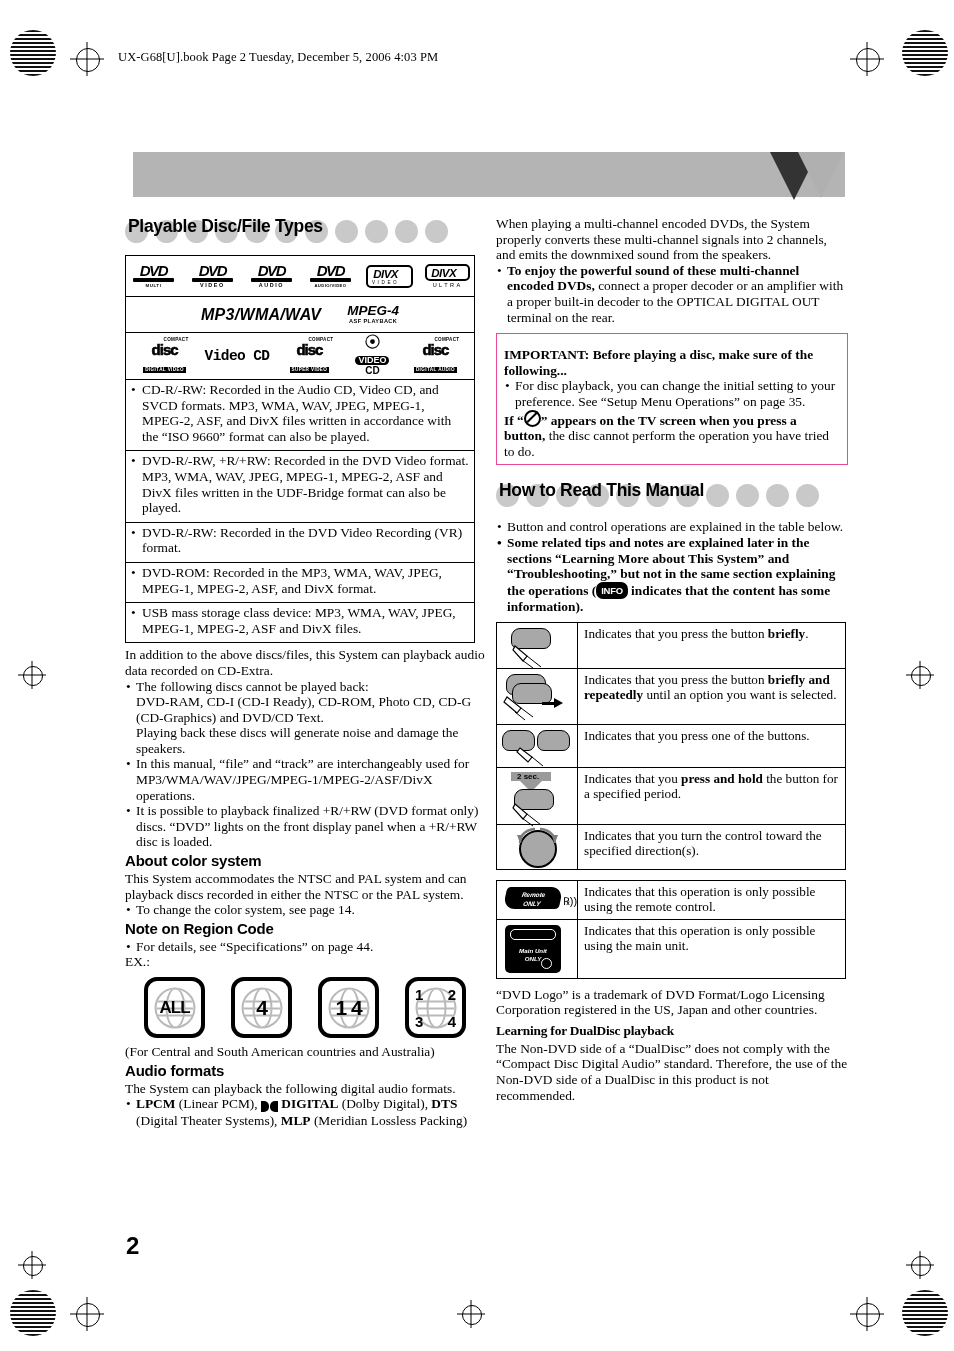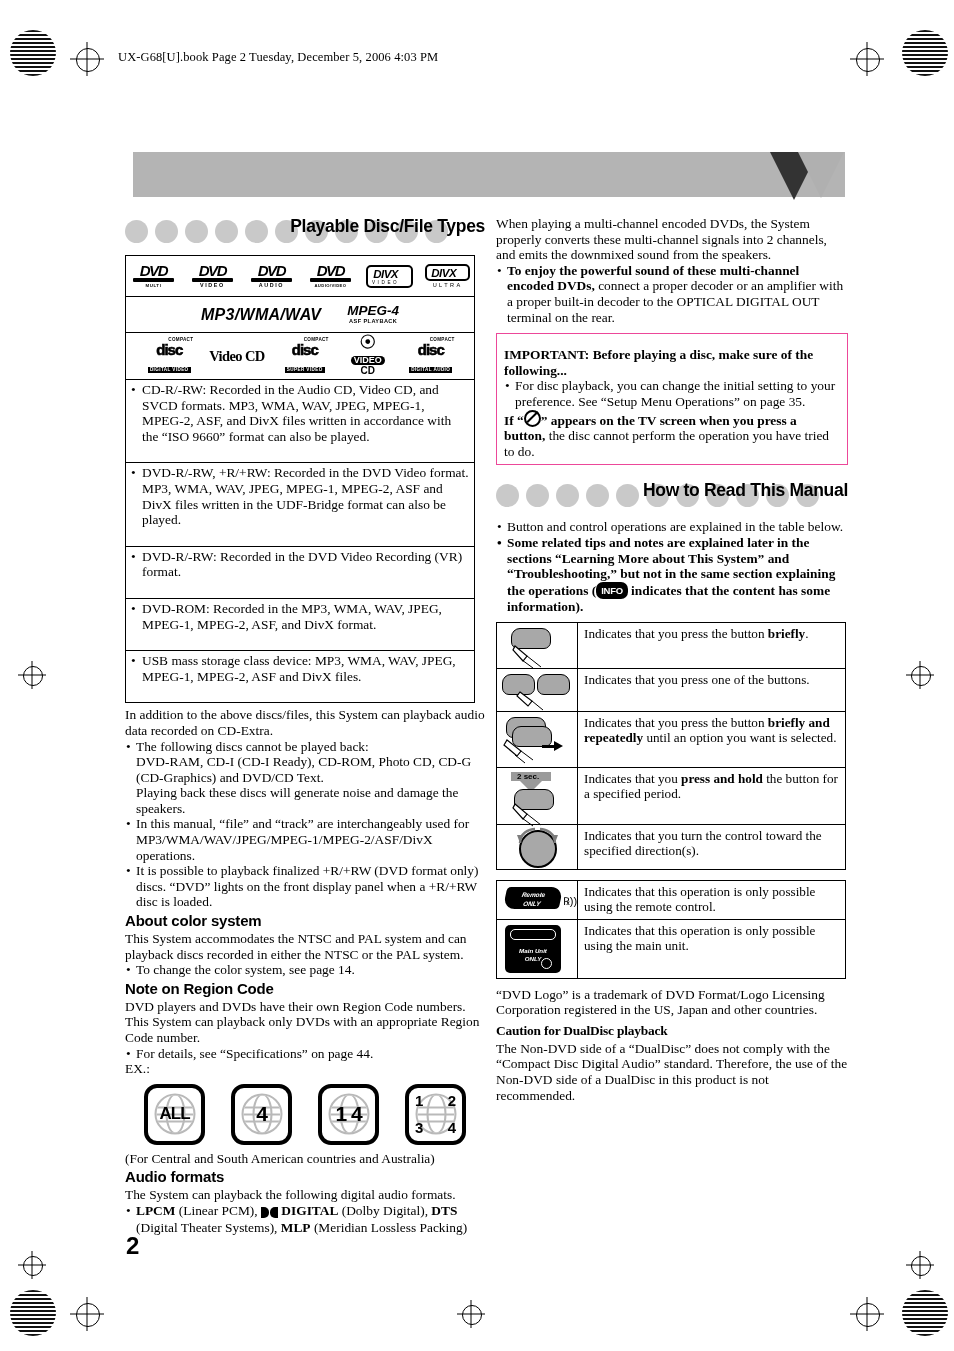--- a/index.html
+++ b/index.html
@@ -26,21 +26,21 @@
       border-top:48px solid #333333;}
   .banner-tri-light{position:absolute;left:798px;top:152px;width:0;height:0;
       border-left:23px solid transparent;border-right:23px solid transparent;
       border-top:46px solid #b0b0b0;}
 
   
   .colL{position:absolute;left:125px;top:216px;width:360px;}
   .colR{position:absolute;left:496px;top:216px;width:352px;}
 
   
-  .sechead{position:relative;height:30px;margin-bottom:9px;text-align:right;}
+  .sechead{position:relative;height:30px;margin-bottom:9px;}
   .sechead .bubbles{position:absolute;left:0;top:4px;height:23px;display:flex;gap:7px;}
   .sechead .bubbles i{display:block;width:23px;height:23px;border-radius:50%;background:#c9c9c9;}
   .sechead .htxt{position:relative;z-index:2;font-family:"Liberation Sans",sans-serif;
      font-weight:bold;font-size:17.5px;letter-spacing:-0.3px;display:inline-block;
      padding-left:3px;}
 
   .subhead{font-family:"Liberation Sans",sans-serif;font-weight:bold;font-size:15px;
      margin:2px 0 2px 0;letter-spacing:-0.2px;}
 
   
@@ -82,30 +82,30 @@
 
   
   .cdlogo{text-align:center;width:52px;}
   .cdlogo .cap{font-family:"Liberation Sans",sans-serif;font-weight:bold;font-size:4.6px;
       letter-spacing:.3px;line-height:5px;text-align:right;padding-right:2px;}
   .cdlogo .disc{font-family:"Liberation Sans",sans-serif;font-weight:bold;font-size:15px;
       letter-spacing:-1px;line-height:15px;
       -webkit-text-stroke:0.6px #000;}
   .cdlogo .foot{font-family:"Liberation Sans",sans-serif;font-weight:bold;font-size:4.6px;
       background:#000;color:#fff;display:inline-block;padding:0 2px;letter-spacing:.4px;line-height:6px;}
-  .vcdtxt{font-family:Liberation Serif, serif;font-weight:bold;font-size:14.5px;letter-spacing:-0.6px;}
+  .vcdtxt{font-family:Liberation Mono, monospace;font-weight:bold;font-size:14.5px;letter-spacing:-0.6px;}
   .vcdswirl{width:46px;text-align:center;line-height:1;}
   .vcdswirl .sw{font-size:17px;line-height:14px;}
   .vcdswirl .v{background:#000;color:#fff;font-family:"Liberation Sans",sans-serif;
       font-weight:bold;font-size:9px;border-radius:8px;padding:0 3px;display:inline-block;}
   .vcdswirl .c{font-family:"Liberation Sans",sans-serif;font-weight:bold;font-size:10px;}
 
   
   .desctbl{border:1px solid #000;border-top:none;width:348px;}
-  .desctbl .row{border-bottom:1px solid #000;padding:2px 5px 18px 5px;}
+  .desctbl .row{border-bottom:1px solid #000;padding:2px 5px 6px 5px;}
   .desctbl .row:last-child{border-bottom:none;}
   .desctbl .row p{font-size:13.4px;line-height:15.6px;margin:0;padding-left:11px;position:relative;}
   .desctbl .row p::before{content:"\2022";position:absolute;left:0;top:0;}
 
   
   .regions{display:flex;gap:26px;justify-content:center;margin:7px 0 6px 0;}
   .rcode{width:53px;height:53px;border:4px solid #000;border-radius:13px;
       position:relative;background:#fff;display:flex;align-items:center;justify-content:center;}
   .globe{position:absolute;left:50%;top:50%;transform:translate(-50%,-50%);
       width:37px;height:37px;border:2px solid #b9b9b9;border-radius:50%;overflow:hidden;}
@@ -327,21 +327,20 @@
     <li>It is possible to playback finalized +R/+RW (DVD format only) discs. “DVD” lights on the front display panel when a +R/+RW disc is loaded.</li>
   </ul>
 
   <div class="subhead">About color system</div>
   <p class="t">This System accommodates the NTSC and PAL system and can playback discs recorded in either the NTSC or the PAL system.</p>
   <ul class="b">
     <li>To change the color system, see page 14.</li>
   </ul>
 
   <div class="subhead">Note on Region Code</div>
-  <p class="t">DVD players and DVDs have their own Region Code numbers. This System can playback only DVDs with an appropriate Region Code number.</p>
   <ul class="b">
     <li>For details, see “Specifications” on page 44.</li>
   </ul>
   <p class="t">EX.:</p>
 
   <div class="regions">
     <div class="rcode">
       <div class="globe">
           <i style="top:11px;"></i>
           <i style="top:18px;"></i>
@@ -437,35 +436,20 @@
           <div class="btnshape" style="left:14px;top:5px;"></div>
           <svg class="handSVG" style="left:14px;top:20px;" width="52" height="26" viewBox="0 0 52 26">
             <path d="M4 3 L16 13 L12 18 L2 7 Z" fill="#fff" stroke="#000" stroke-width="1.2"></path>
             <path d="M16 13 L30 24" stroke="#000" stroke-width="1" fill="none"></path>
             <path d="M11 17 L22 25" stroke="#000" stroke-width="1" fill="none"></path>
           </svg>
         </div>
       </td>
       <td class="tx">
         <span>Indicates that you press the button </span><span class="bold">briefly</span><span>.</span>
-      </td>
-    </tr>
-    <tr>
-      <td class="ic">
-        <div class="iconbox" style="height:42px;">
-          <div class="btnshape" style="left:5px;top:5px;width:31px;"></div>
-          <div class="btnshape" style="left:40px;top:5px;width:31px;"></div>
-          <svg class="handSVG" style="left:18px;top:20px;" width="48" height="24" viewBox="0 0 48 24">
-            <path d="M5 3 L17 12 L13 17 L2 7 Z" fill="#fff" stroke="#000" stroke-width="1.2"></path>
-            <path d="M17 12 L28 21" stroke="#000" stroke-width="1" fill="none"></path>
-          </svg>
-        </div>
-      </td>
-      <td class="tx">
-        <span>Indicates that you press one of the buttons.</span>
       </td>
     </tr>
     <tr>
       <td class="ic">
         <div class="iconbox" style="height:55px;">
           <div class="btnshape" style="left:9px;top:5px;"></div>
           <div class="btnshape" style="left:15px;top:14px;"></div>
           <svg class="handSVG" style="left:4px;top:24px;" width="56" height="30" viewBox="0 0 56 30">
             <path d="M6 4 L20 15 L16 20 L3 9 Z" fill="#fff" stroke="#000" stroke-width="1.2"></path>
             <path d="M20 15 L32 24" stroke="#000" stroke-width="1" fill="none"></path>
@@ -474,20 +458,35 @@
           <div class="arrowline" style="left:45px;top:33px;width:13px;"></div>
           <div class="arrowR" style="left:57px;top:29px;"></div>
         </div>
       </td>
       <td class="tx">
         <span>Indicates that you press the button </span><span class="bold">briefly and repeatedly</span><span> until an option you want is selected.</span>
       </td>
     </tr>
     <tr>
       <td class="ic">
+        <div class="iconbox" style="height:42px;">
+          <div class="btnshape" style="left:5px;top:5px;width:31px;"></div>
+          <div class="btnshape" style="left:40px;top:5px;width:31px;"></div>
+          <svg class="handSVG" style="left:18px;top:20px;" width="48" height="24" viewBox="0 0 48 24">
+            <path d="M5 3 L17 12 L13 17 L2 7 Z" fill="#fff" stroke="#000" stroke-width="1.2"></path>
+            <path d="M17 12 L28 21" stroke="#000" stroke-width="1" fill="none"></path>
+          </svg>
+        </div>
+      </td>
+      <td class="tx">
+        <span>Indicates that you press one of the buttons.</span>
+      </td>
+    </tr>
+    <tr>
+      <td class="ic">
         <div class="iconbox" style="height:56px;">
           <div class="graybar" style="left:14px;top:4px;width:40px;height:9px;"></div>
           <div class="downtri" style="left:23px;top:13px;"></div>
           <div class="secLbl" style="left:20px;top:4px;color:#000;">2 sec.</div>
           <div class="btnshape" style="left:17px;top:21px;"></div>
           <svg class="handSVG" style="left:14px;top:33px;" width="52" height="26" viewBox="0 0 52 26">
             <path d="M4 3 L16 13 L12 18 L2 7 Z" fill="#fff" stroke="#000" stroke-width="1.2"></path>
             <path d="M16 13 L30 24" stroke="#000" stroke-width="1" fill="none"></path>
             <path d="M11 17 L22 25" stroke="#000" stroke-width="1" fill="none"></path>
           </svg>
@@ -540,17 +539,17 @@
             <div class="dot"></div>
           </div>
         </div>
       </td>
       <td class="tx">Indicates that this operation is only possible using the main unit.</td>
     </tr>
   </tbody>
     </table>
 
   <p class="t" style="margin-top:8px;">“DVD Logo” is a trademark of DVD Format/Logo Licensing Corporation registered in the US, Japan and other countries.</p>
-  <div class="subhead" style="font-family:'Liberation Serif',serif;font-size:13.4px;margin-top:5px;">Caution for DualDisc playback</div>
+  <div class="subhead" style="font-family:'Liberation Serif',serif;font-size:13.4px;margin-top:5px;">Learning for DualDisc playback</div>
   <p class="t">The Non-DVD side of a “DualDisc” does not comply with the “Compact Disc Digital Audio” standard. Therefore, the use of the Non-DVD side of a DualDisc in this product is not recommended.</p>
 </div>
 
 <div class="pageno">2</div>
 
 </body></html>

